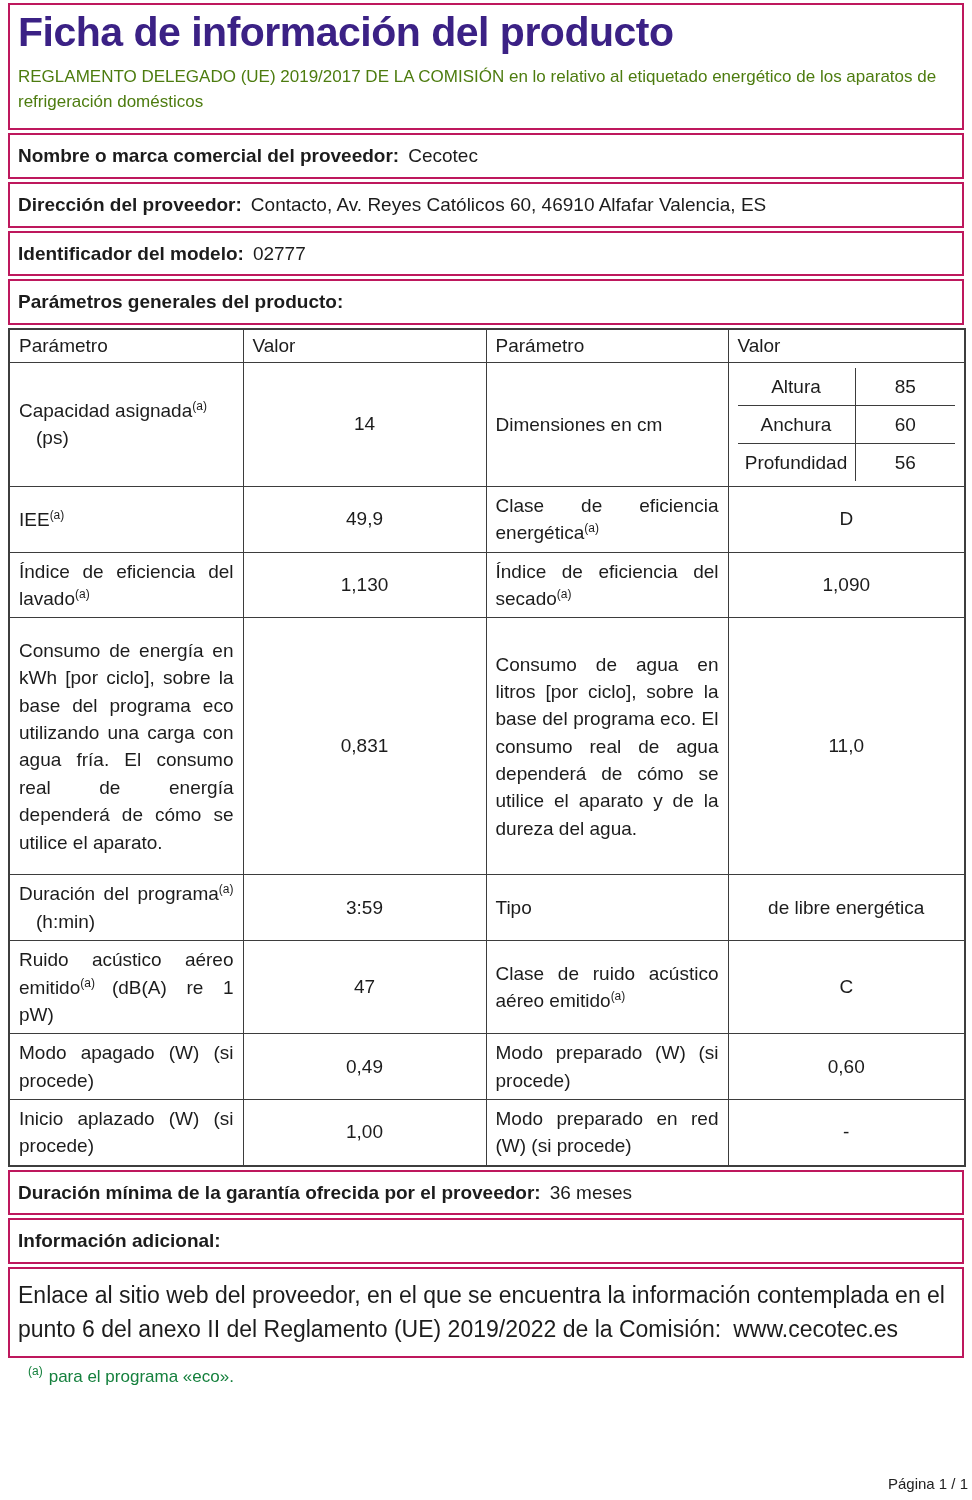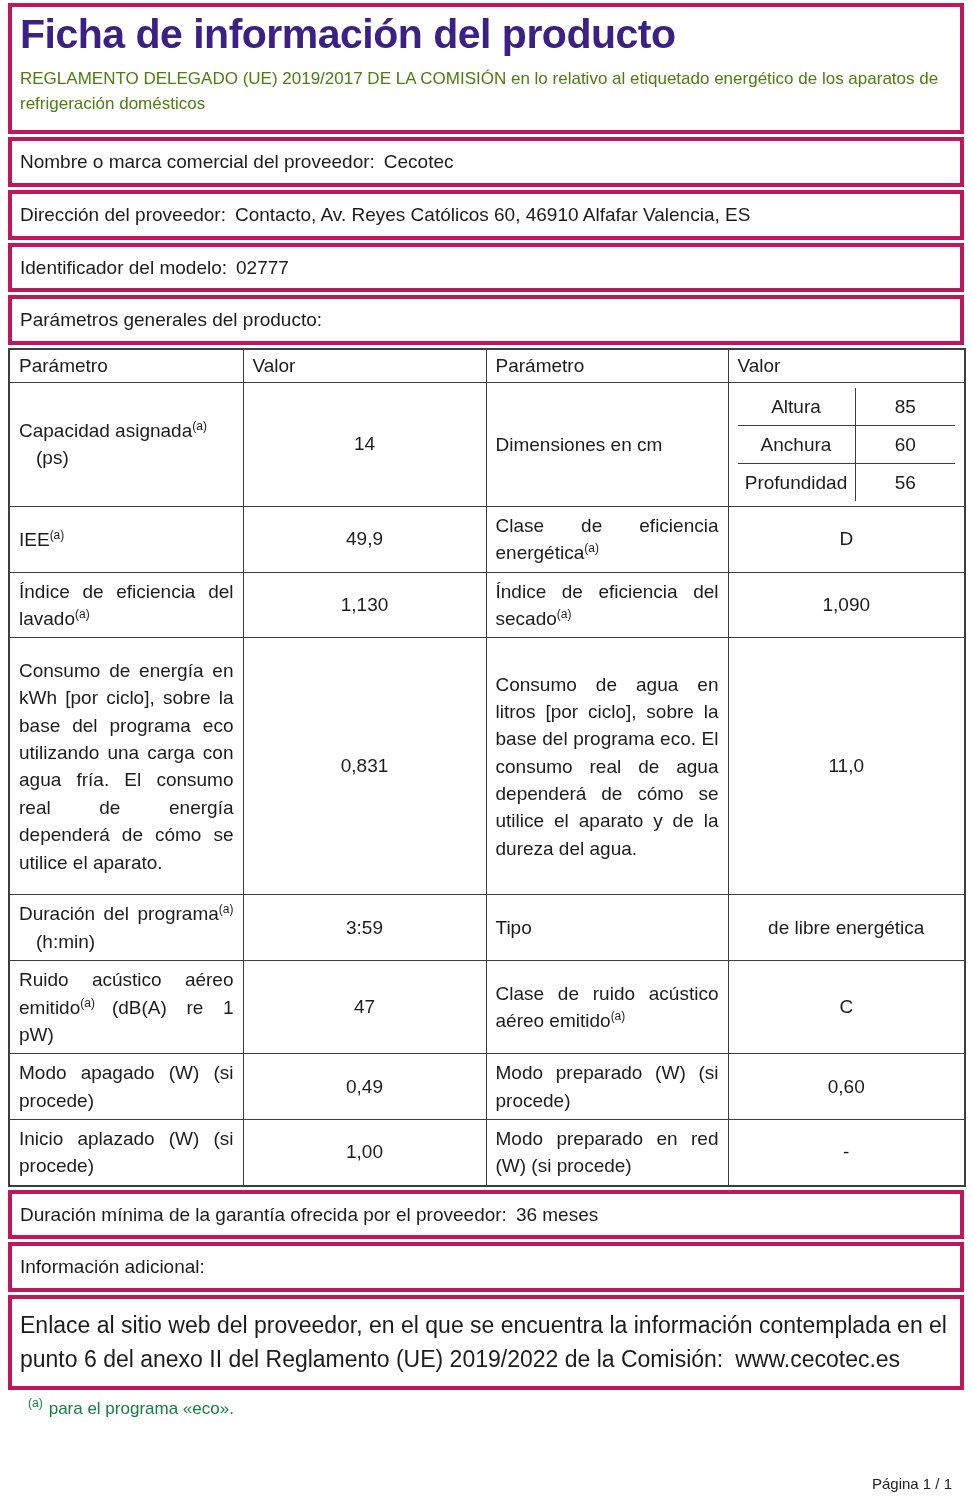--- a/index.html
+++ b/index.html
@@ -6,38 +6,38 @@
   body {
     width: 972px; height: 1500px; position: relative;
     background: #ffffff; color: #1c1c1c;
     font-family: "Liberation Sans", sans-serif;
     overflow: hidden;
   }
   .page { position: absolute; left: 8px; top: 3px; width: 956px; }
 
   .box {
     box-sizing: border-box;
-    border: 4px solid #be185d;
+    border: 2px solid #be185d;
     background: #fff;
     margin-bottom: 3px;
   }
 
   
   .title-box { padding: 4px 8px 14px 8px; }
   h1.doc-title {
     margin: 0; font-size: 41px; line-height: 1.15;
     font-weight: bold; color: #3b2185; letter-spacing: -0.5px;
   }
   p.doc-subtitle {
     margin: 9px 0 0 0; font-size: 17px; line-height: 1.45; color: #4d7c0f;
   }
 
   
   .info-row { padding: 8px 8px; font-size: 19px; line-height: 1.35; }
-  .info-row .lbl { font-weight: normal; }
+  .info-row .lbl { font-weight: bold; }
   .info-row .val { margin-left: 9px; }
 
   
   table.param-table {
     width: 100%; border-collapse: collapse; table-layout: fixed;
     margin-bottom: 3px; font-size: 19px;
   }
   table.param-table th, table.param-table td {
     border: 1.5px solid #3d3d3d; padding: 5px 9px; vertical-align: middle;
     box-sizing: border-box;
@@ -71,21 +71,21 @@
   .row-a { border-bottom: 1.5px solid #3d3d3d; }
 
   
   .link-box { padding: 9px 8px; font-size: 23px; line-height: 1.5; }
   .link-box .url { margin-left: 12px; }
 
   
   .footnote { margin: 6px 0 0 20px; font-size: 17px; color: #15803d; }
   .footnote sup { font-size: 12px; vertical-align: super; margin-right: 6px; }
   .page-number {
-    position: absolute; right: 20px; bottom: 8px;
+    position: absolute; right: 4px; bottom: 8px;
     font-size: 15px; color: #222;
   }
 </style>
 </head>
 <body>
 
 <div class="page">
 
   <div class="box title-box">
     <h1 class="doc-title">Ficha de información del producto</h1>

